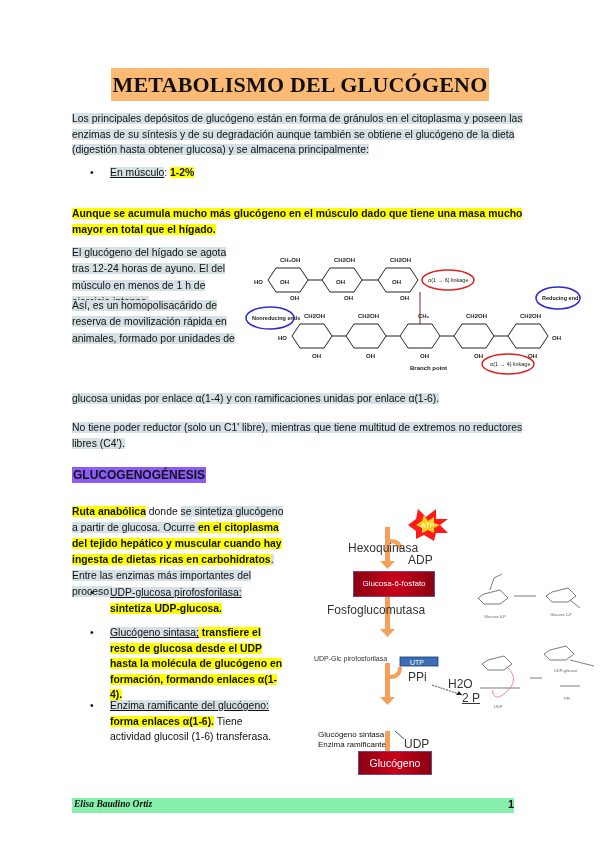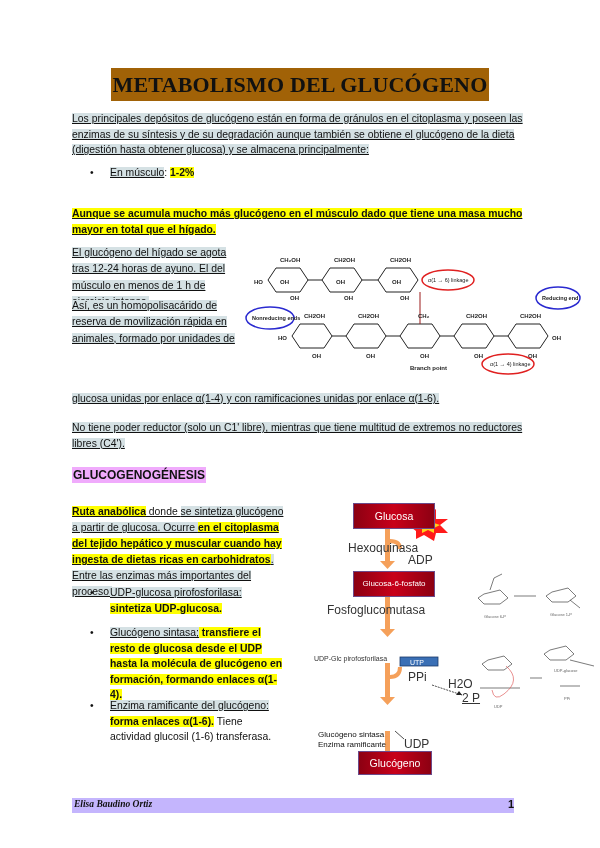--- a/index.html
+++ b/index.html
@@ -4,48 +4,48 @@
 <style>
   html, body { margin:0; padding:0; background:#ffffff; }
   body { width:600px; height:848px; position:relative; overflow:hidden;
          font-family:"Liberation Sans", sans-serif; color:#111; }
   .hl-blue { background:#d5e1e4; }
   .hl-yellow { background:#ffff00; }
   .u { text-decoration:underline; }
   .b { font-weight:bold; }
   .title { position:absolute; left:0; right:0; top:72px; text-align:center; }
   .title span { font-family:"Liberation Serif", serif; font-weight:bold; font-size:22px;
-                background:#a16207; padding:4px 2px; letter-spacing:0.2px; }
-  .para { position:absolute; left:72px; font-size:10.4px; line-height:15.5px;text-decoration:underline; }
+                background:#fdba74; padding:4px 2px; letter-spacing:0.2px; }
+  .para { position:absolute; left:72px; font-size:10.4px; line-height:15.5px; }
   .p1 { top:111px; width:470px; }
   .bullets { position:absolute; left:90px; top:165px; font-size:10.4px; line-height:15.5px; margin:0; padding:0; list-style:none; }
   .bullets li { position:relative; padding-left:20px; }
   .bullets li::before { content:"•"; position:absolute; left:0; top:0; }
   .p2 { top:206px; width:470px; font-weight:bold; }
   .p3 { top:245px; width:165px; line-height:16.3px; }
   .p4 { top:298px; width:165px; line-height:16.3px; }
   .p4b { top:391px; width:470px; }
   .p5 { top:420px; width:470px; }
-  .h2 { position:absolute; left:72px; top:467px; font-size:12px; font-weight:bold; background:#f0abfc; padding:1px 1px; }
+  .h2 { position:absolute; left:72px; top:467px; font-size:12px; font-weight:bold; background:#8b5cf6; padding:1px 1px; }
   .p6 { top:504px; width:220px; line-height:16px; }
   .blist { position:absolute; left:90px; width:196px; font-size:10.4px; line-height:15.5px; margin:0; padding:0; list-style:none; }
   .blist li { position:relative; padding-left:20px; }
   .blist li::before { content:"•"; position:absolute; left:0; top:0; }
   .bl1 { top:585px; }
   .bl2 { top:625px; }
   .bl3 { top:698px; }
   
   .mol { position:absolute; left:240px; top:248px; width:350px; height:130px; }
   
   .path { position:absolute; left:300px; top:495px; width:180px; height:280px; }
   .box { position:absolute; background:linear-gradient(90deg,#8c0012 0%,#c8001a 50%,#8c0012 100%);
          border:1px solid #6b4a8a; color:#fff; text-align:center; }
   .plabel { position:absolute; font-size:12px; color:#333; white-space:nowrap; }
   .side { position:absolute; left:470px; top:570px; width:130px; height:170px; }
-  .footer { position:absolute; left:72px; top:798px; width:442px; height:15px; background:#c4b5fd; }
+  .footer { position:absolute; left:72px; top:798px; width:442px; height:15px; background:#86efac; }
   .footer .author { position:absolute; left:2px; top:1px; font-family:"Liberation Serif", serif; font-style:italic; font-weight:bold; font-size:9.5px; }
   .footer .pnum { position:absolute; right:0; top:0px; font-size:11px; font-weight:bold; }
 </style>
 </head>
 <body>
 
 <div class="title">
   <span>METABOLISMO DEL GLUCÓGENO</span>
 </div>
 
@@ -179,21 +179,20 @@
 
     <rect x="100" y="162" width="38" height="9" fill="#3a6fb5" stroke="#1c3a6a" stroke-width="0.8"></rect>
     <text x="110" y="169.5" font-size="7" fill="#fff" font-family="Liberation Sans, sans-serif">UTP</text>
 
     <line x1="132" y1="190" x2="162" y2="200" stroke="#222" stroke-width="0.8" stroke-dasharray="2,1"></line>
     <polygon points="162,200 156,200 159,196" fill="#222"></polygon>
 
     <line x1="95" y1="236" x2="104" y2="244" stroke="#222" stroke-width="0.8"></line>
   </svg>
 
-  <div class="box" style="left:53px;top:8px;width:80px;height:24px;line-height:24px;font-size:10.5px;">Glucosa</div>
   <div class="box" style="left:53px;top:76px;width:80px;height:24px;line-height:24px;font-size:8px;">Glucosa-6-fosfato</div>
   <div class="box" style="left:58px;top:256px;width:72px;height:22px;line-height:22px;font-size:10.5px;">Glucógeno</div>
 
   <div class="plabel" style="left:48px;top:46px;">Hexoquinasa</div>
   <div class="plabel" style="left:108px;top:58px;">ADP</div>
   <div class="plabel" style="left:27px;top:108px;">Fosfoglucomutasa</div>
   <div class="plabel" style="left:14px;top:160px;font-size:7px;">UDP-Glc pirofosforilasa</div>
   <div class="plabel" style="left:108px;top:175px;">PPi</div>
   <div class="plabel" style="left:148px;top:182px;">H2O</div>
   <div class="plabel" style="left:162px;top:196px;text-decoration:underline;">2 P</div>

